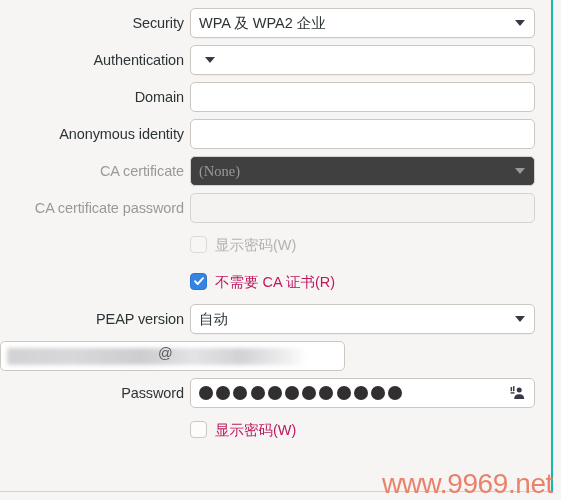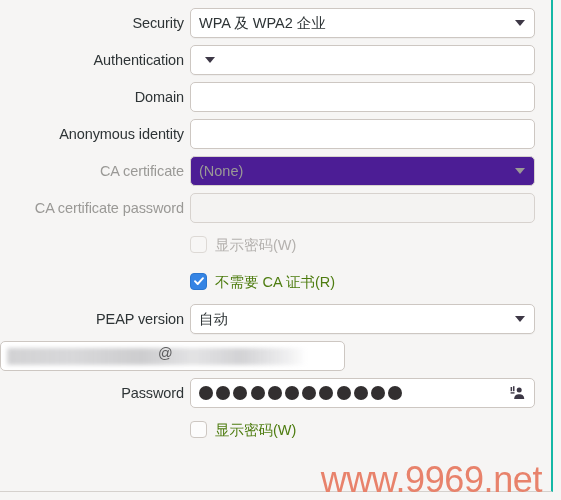--- a/index.html
+++ b/index.html
@@ -104,24 +104,25 @@
     border: 1px solid #cdc7c2;
     border-radius: 5px;
     display: flex;
     align-items: center;
     padding: 0 8px;
     font-size: 14.5px;
     color: #2e3436;
     box-shadow: 0 1px 1px rgba(0,0,0,0.035);
   }
   .combo.disabled {
-    background: #4c1d95;
+    background: #404040;
     border-color: #d7d2ce;
     color: #9a9996;
     box-shadow: none;
+    font-family: Liberation Serif, serif;
   }
   .combo .combo-text {
     flex: 1 1 auto;
     overflow: hidden;
     white-space: nowrap;
   }
   .arrow-icon {
     flex: 0 0 auto;
     width: 0;
     height: 0;
@@ -232,33 +233,33 @@
     border-color: #2b76cf;
   }
   .check-mark {
     display: none;
   }
   .checkbox.checked .check-mark {
     display: block;
   }
   .check-label {
     font-size: 14.5px;
-    color: #4d7c0f;
+    color: #be185d;
     white-space: nowrap;
   }
   .check-label.dim {
     color: #b4b1ae;
   }
 
   
   #watermark {
     position: absolute;
-    right: 19px;
+    right: 8px;
     bottom: 2px;
-    font-size: 36px;
+    font-size: 28px;
     font-family: "Liberation Sans", "DejaVu Sans", sans-serif;
     color: #e8826b;
     letter-spacing: -0.4px;
     white-space: nowrap;
     pointer-events: none;
     line-height: 1;
   }
 </style>
 </head>
 <body>

